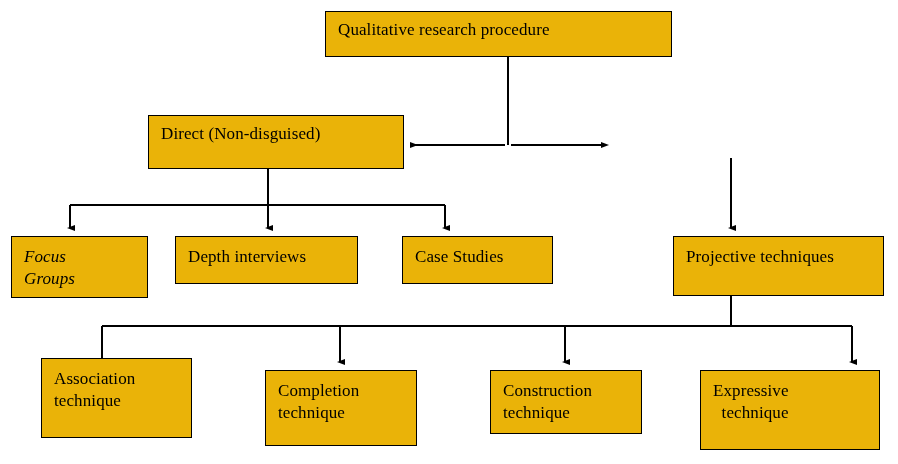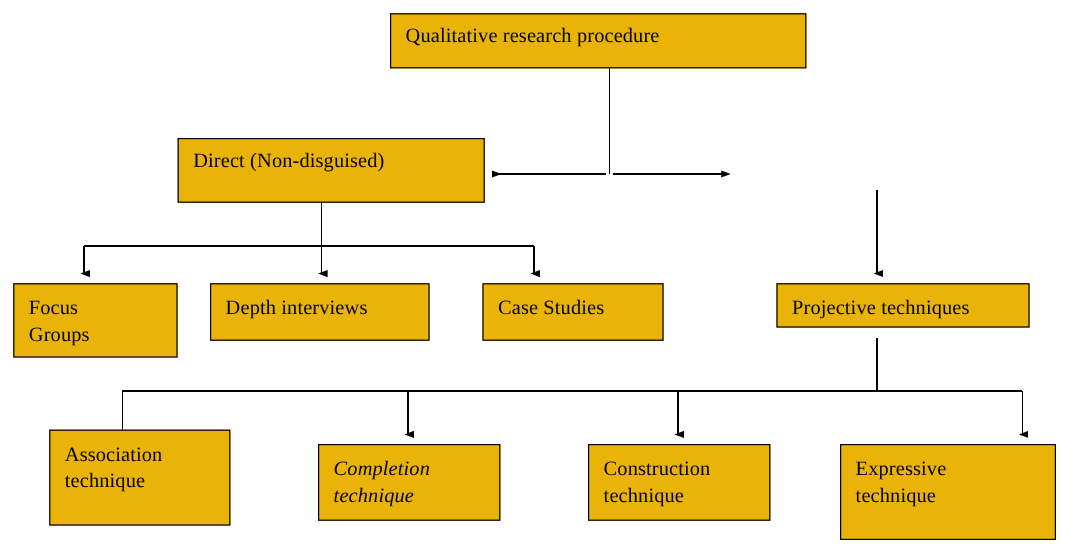--- a/index.html
+++ b/index.html
@@ -93,50 +93,50 @@
 
   <div class="node pad-top-sm" style="left:325px; top:11px; width:347px; height:46px;">
     <span class="node-label">Qualitative research procedure</span>
   </div>
 
   <div class="node pad-top-sm" style="left:148px; top:115px; width:256px; height:54px;">
     <span class="node-label">Direct (Non-disguised)</span>
   </div>
 
 
-  <div class="node pad-top-md" style="left:11px; top:236px; width:137px; height:62px;">
+  <div class="node pad-top-md" style="left:11px; top:236px; width:137px; height:62px;font-style:italic;">
     <span class="node-label">Focus
 Groups</span>
   </div>
 
   <div class="node pad-top-md" style="left:175px; top:236px; width:183px; height:48px;">
     <span class="node-label">Depth interviews</span>
   </div>
 
   <div class="node pad-top-md" style="left:402px; top:236px; width:151px; height:48px;text-align:center;">
     <span class="node-label">Case Studies</span>
   </div>
 
-  <div class="node pad-top-md" style="left:647px; top:236px; width:211px; height:37px;">
+  <div class="node pad-top-md" style="left:673px; top:236px; width:211px; height:60px;">
     <span class="node-label">Projective techniques</span>
   </div>
 
   <div class="node pad-top-md" style="left:41px; top:358px; width:151px; height:80px;">
     <span class="node-label">Association
 technique</span>
   </div>
 
-  <div class="node pad-top-md" style="left:265px; top:370px; width:152px; height:64px;font-style:italic;">
+  <div class="node pad-top-md" style="left:265px; top:370px; width:152px; height:76px;">
     <span class="node-label">Completion
 technique</span>
   </div>
 
   <div class="node pad-top-md" style="left:490px; top:370px; width:152px; height:64px;">
     <span class="node-label">Construction
 technique</span>
   </div>
 
-  <div class="node pad-top-md" style="left:700px; top:370px; width:180px; height:80px;">
+  <div class="node pad-top-md" style="left:700px; top:370px; width:180px; height:80px;text-align:right;">
     <span class="node-label">Expressive
 technique</span>
   </div>
 
 </div>
 
 </body></html>

